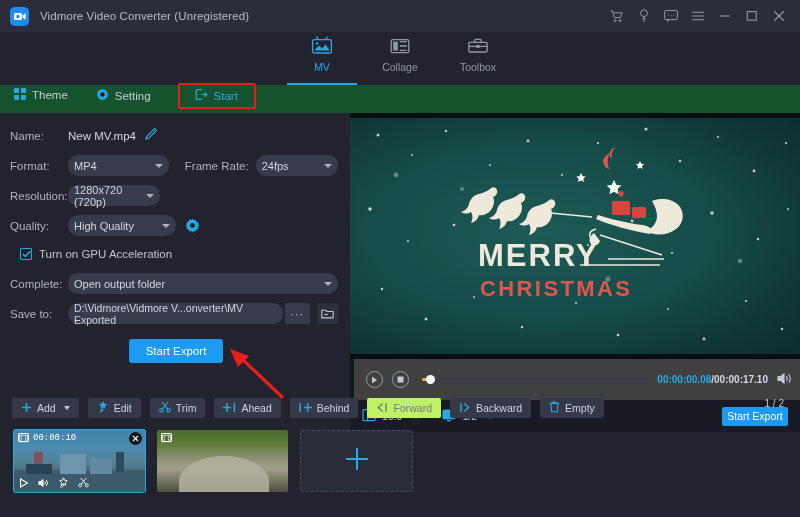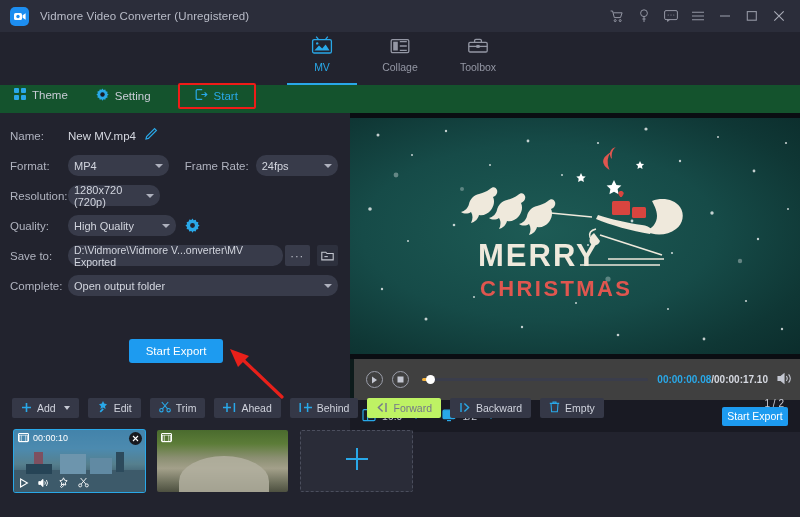--- a/index.html
+++ b/index.html
@@ -186,21 +186,21 @@
   .pagecount { margin-left: auto; margin-right: 16px; font-size: 10px; color: #c5c8d2; }
 
   
   .thumbs { position: absolute; left: 14px; top: 430px; display: flex; gap: 12px; }
   .thumb {
     width: 131px; height: 62px; border-radius: 2px; position: relative; overflow: hidden;
   }
   .thumb.sel { outline: 2px solid #29a8e8; outline-offset: -1px; }
   .thumb .ov-top {
     position: absolute; left: 0; top: 0; right: 0; height: 15px;
-    display: flex; align-items: center; padding: 0 4px; gap: 4px;
+    display: flex; align-items: center; padding: 0 4px; gap: 4px; font-family: Liberation Mono, monospace;
   }
   .thumb .dur { font-size: 9px; color: #fff; }
   .thumb .ov-bot {
     position: absolute; left: 0; bottom: 0; right: 0; height: 17px;
     display: flex; align-items: center; padding: 0 5px; gap: 9px;
   }
   .thumb .close-x {
     position: absolute; right: 3px; top: 2px; width: 13px; height: 13px; border-radius: 50%;
     background: #18191f; display: flex; align-items: center; justify-content: center;
     color: #fff; font-size: 9px;
@@ -397,40 +397,48 @@
         <span class="caret"></span>
       </div>
       <span class="gear-ic">
         <svg width="15" height="15" viewBox="0 0 13 13" fill="#29a8e8">
             <path d="M6.5 0.4l1 1.5 1.8-.4.5 1.7 1.8.5-.4 1.8 1.4 1.1-1.4 1.1.4 1.8-1.8.5-.5 1.7-1.8-.4-1 1.5-1-1.5-1.8.4-.5-1.7-1.8-.5.4-1.8L.4 6.5l1.4-1.1-.4-1.8 1.8-.5.5-1.7 1.8.4z"></path>
             <circle cx="6.5" cy="6.5" r="2.1" fill="#22232e"></circle>
           </svg>
       </span>
     </div>
 
+    <div class="chk-row">
+      <div class="chkbox">
+        <svg width="9" height="8" viewBox="0 0 9 8" fill="none" stroke="#29a8e8" stroke-width="1.5">
+            <path d="M0.8 4 L3.3 6.4 L8.2 1.2"></path>
+          </svg>
+      </div>
+      <span class="chk-label">Turn on GPU Acceleration</span>
+    </div>
+
+    <div class="frow">
+      <div class="flabel">Complete:</div>
+      <div class="sel wfull">
+        <span>Open output folder</span>
+        <span class="caret"></span>
+      </div>
+    </div>
 
     <div class="frow">
       <div class="flabel">Save to:</div>
       <div class="sel path">
         <span>D:\Vidmore\Vidmore V...onverter\MV Exported</span>
       </div>
       <div class="dots-btn">···</div>
       <div class="folder-btn">
         <svg width="13" height="11" viewBox="0 0 13 11" fill="none" stroke="#c3c6d0" stroke-width="1.1">
           <path d="M0.8 2.2h4l1.2 1.3h6.2v6.4H0.8z"></path>
             <path d="M3.4 6.6h3.4"></path>
         </svg>
-      </div>
-    </div>
-
-    <div class="frow">
-      <div class="flabel">Complete:</div>
-      <div class="sel wfull">
-        <span>Open output folder</span>
-        <span class="caret"></span>
       </div>
     </div>
 
     <div class="start-export-lg">Start Export</div>
 
     <svg class="red-arrow" width="62" height="56" viewBox="0 0 62 56">
       <path d="M58 52 L16 12" stroke="#e8201a" stroke-width="3.2" stroke-linecap="round"></path>
       <path d="M6 4 L25 11 L14 22 Z" fill="#e8201a"></path>
     </svg>
   </div>

